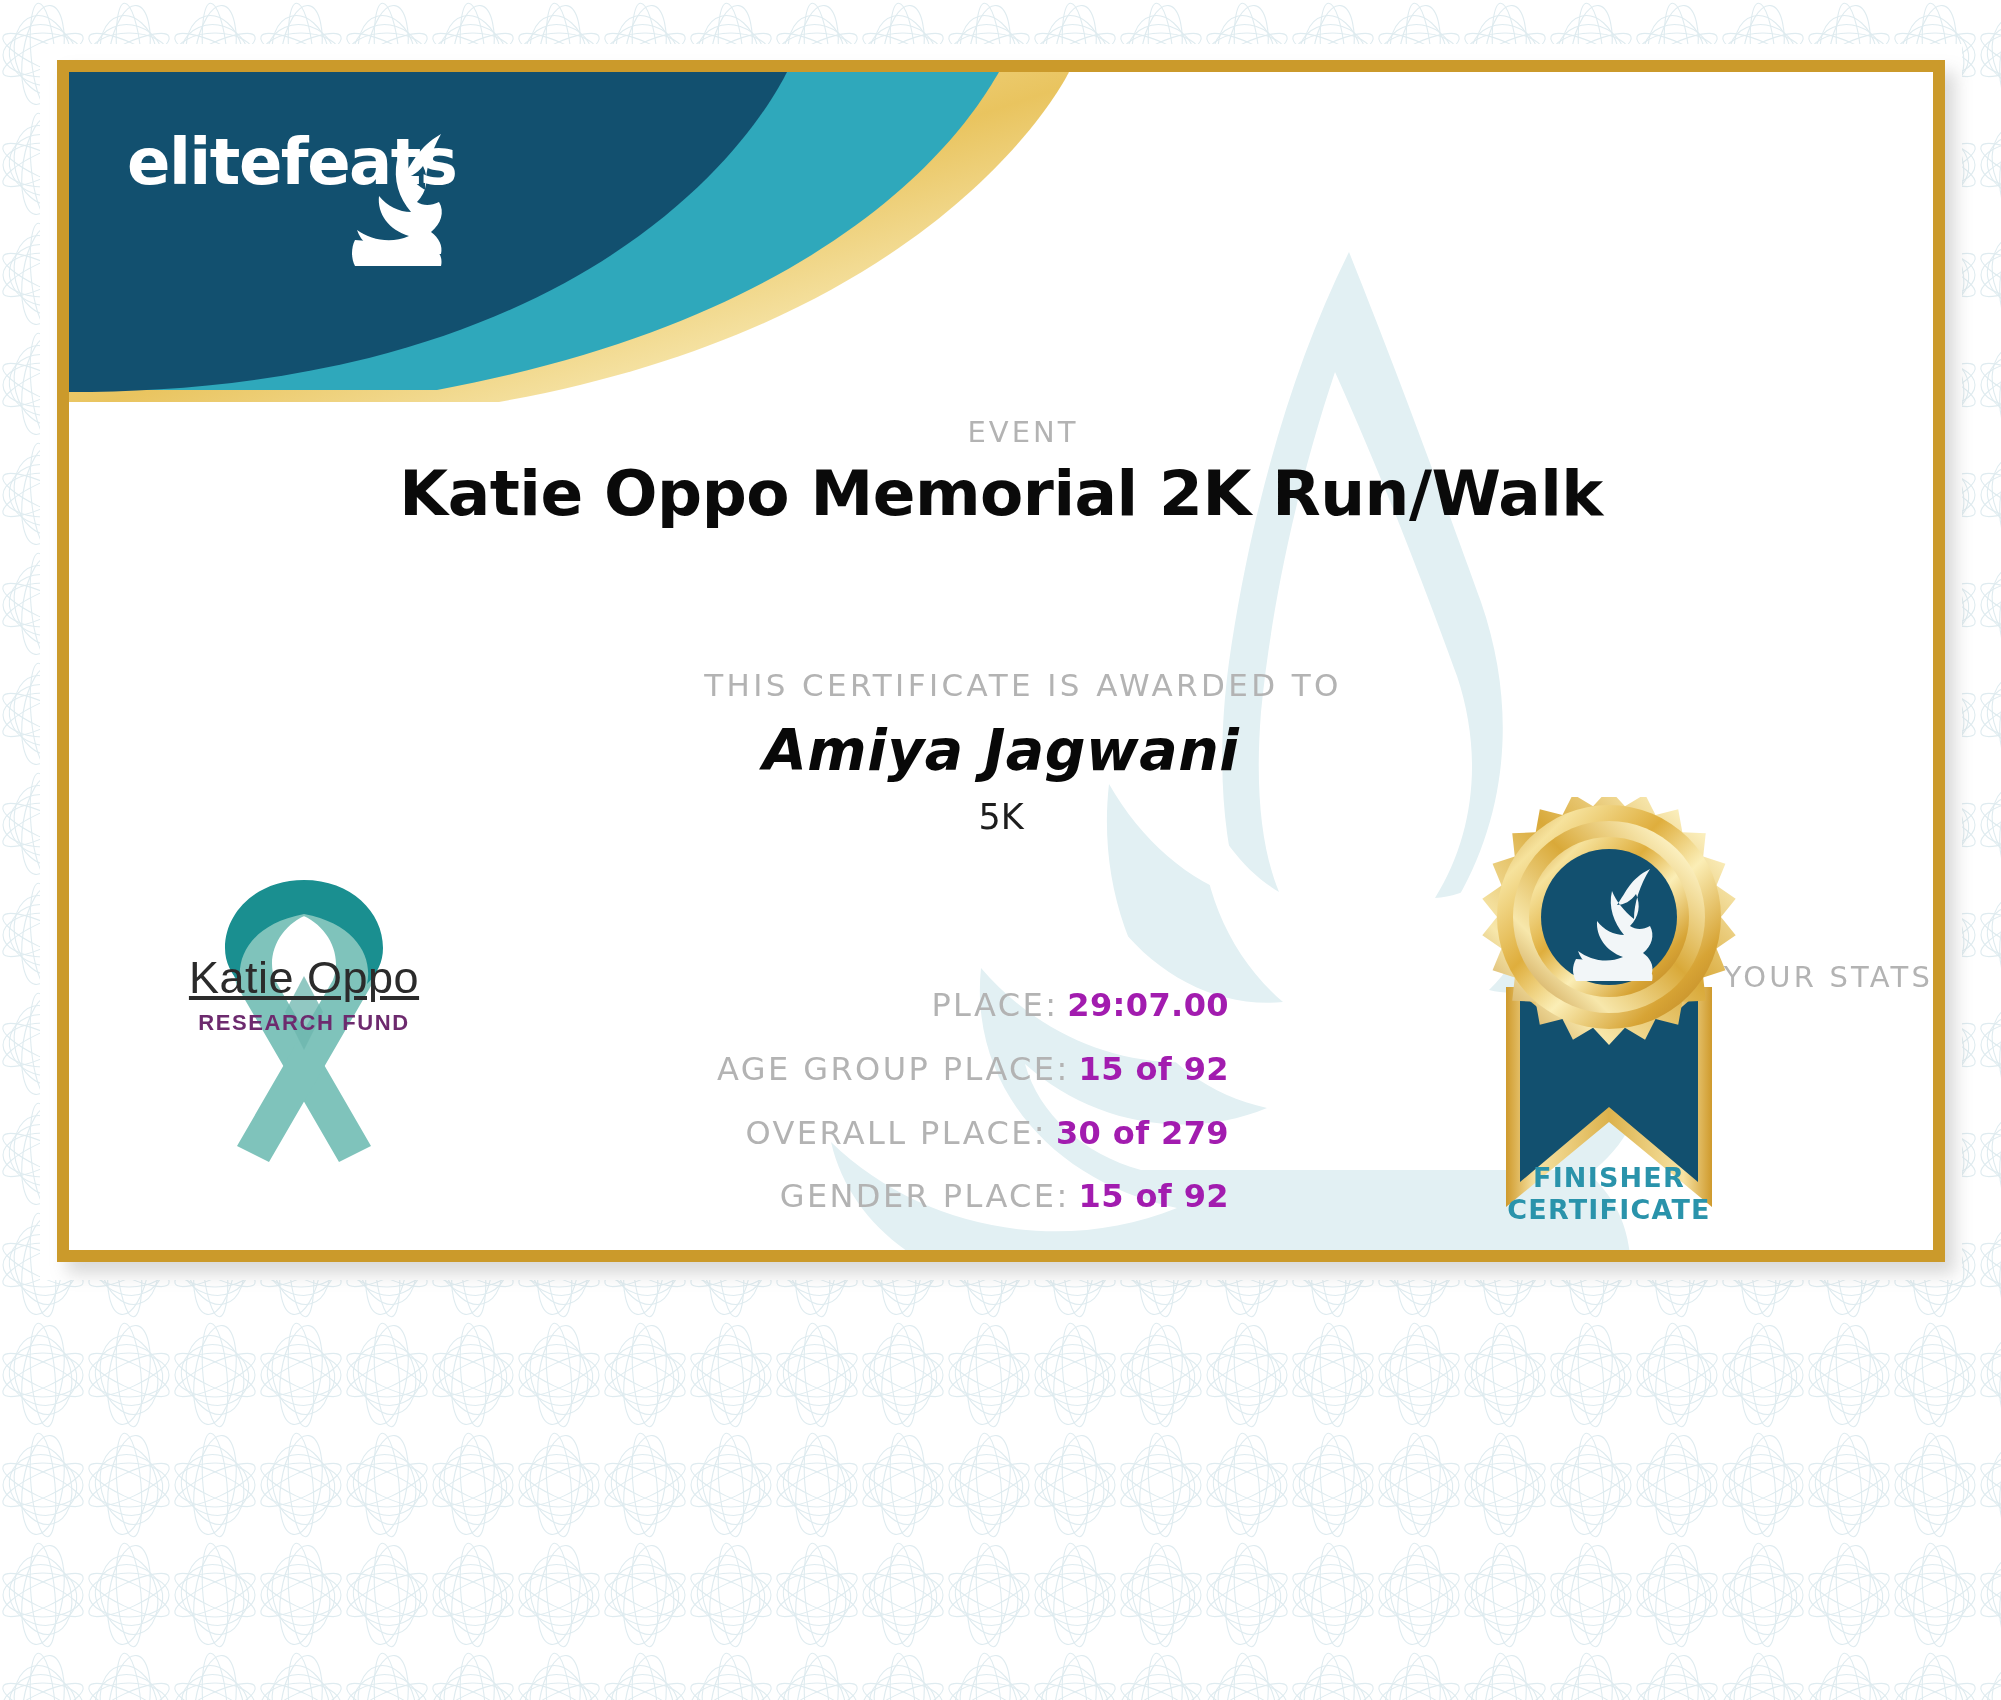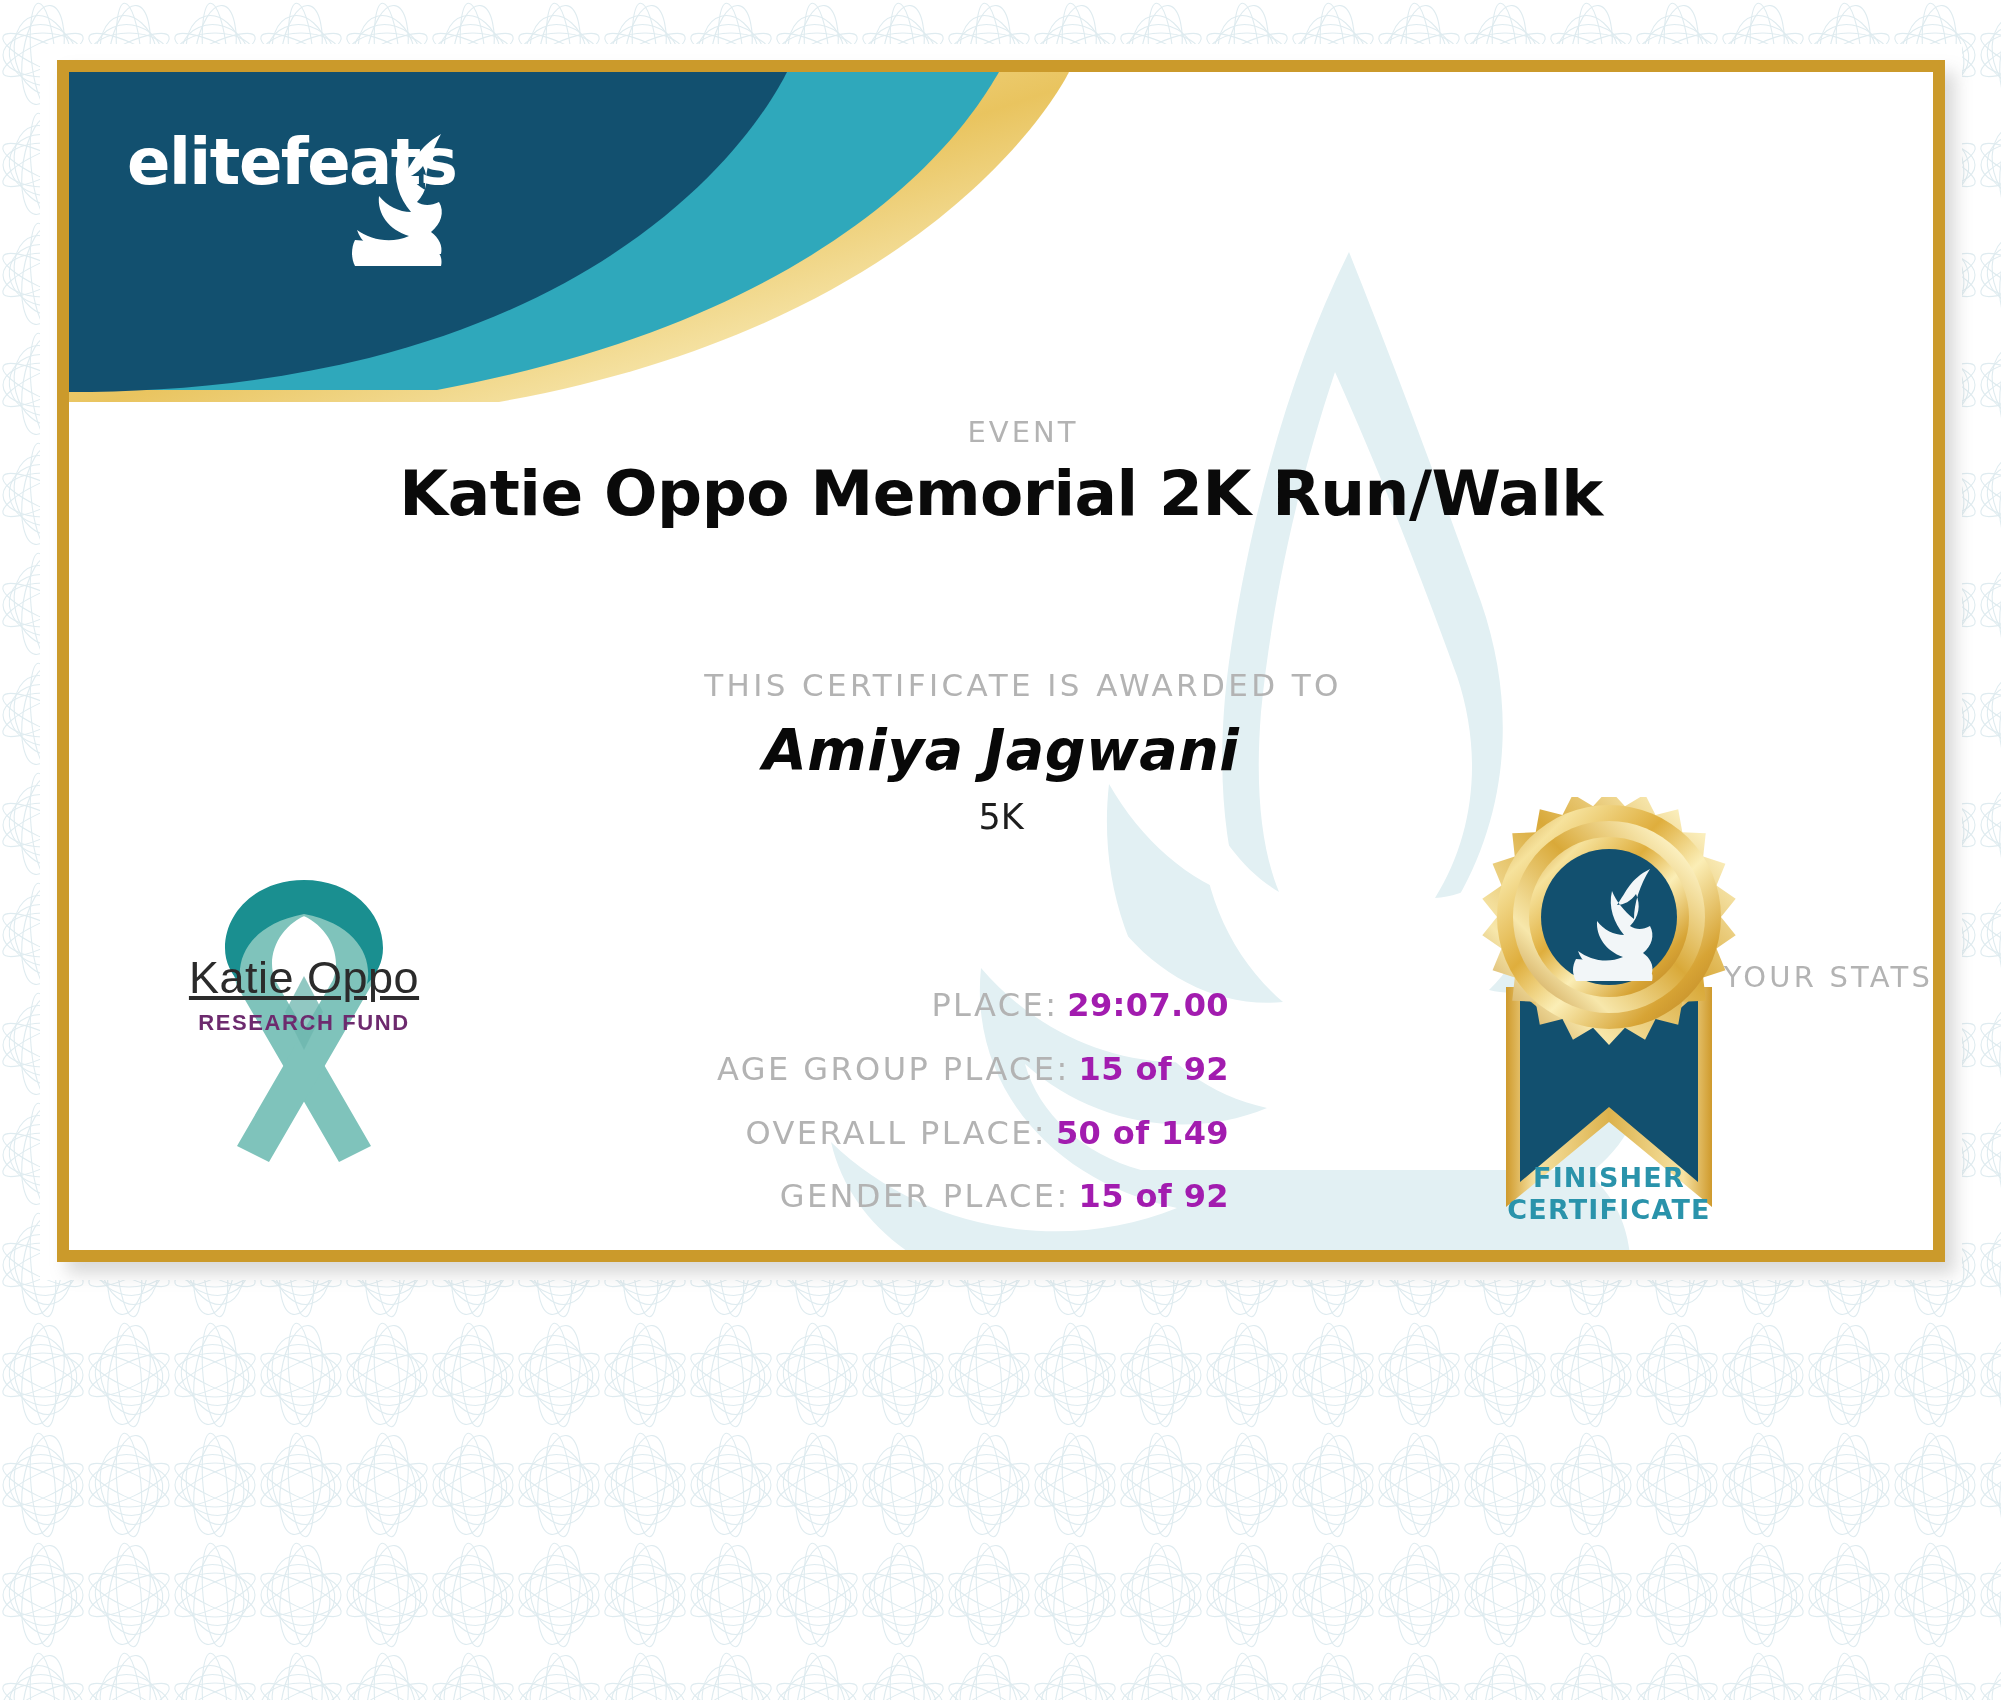--- a/index.html
+++ b/index.html
@@ -234,21 +234,21 @@
         <div class="stat-row">
           <span class="stat-key">PLACE:</span>
           <span class="stat-val">29:07.00</span>
         </div>
         <div class="stat-row">
           <span class="stat-key">AGE GROUP PLACE:</span>
           <span class="stat-val">15 of 92</span>
         </div>
         <div class="stat-row">
           <span class="stat-key">OVERALL PLACE:</span>
-          <span class="stat-val">50 of 149</span>
+          <span class="stat-val">30 of 279</span>
         </div>
         <div class="stat-row">
           <span class="stat-key">GENDER PLACE:</span>
           <span class="stat-val">15 of 92</span>
         </div>
       </div>
 
       <svg id="kofund" viewBox="0 0 310 310">
 
         <path d="M150 24 C104 40 74 84 88 124 L190 300 L222 284 L126 118

